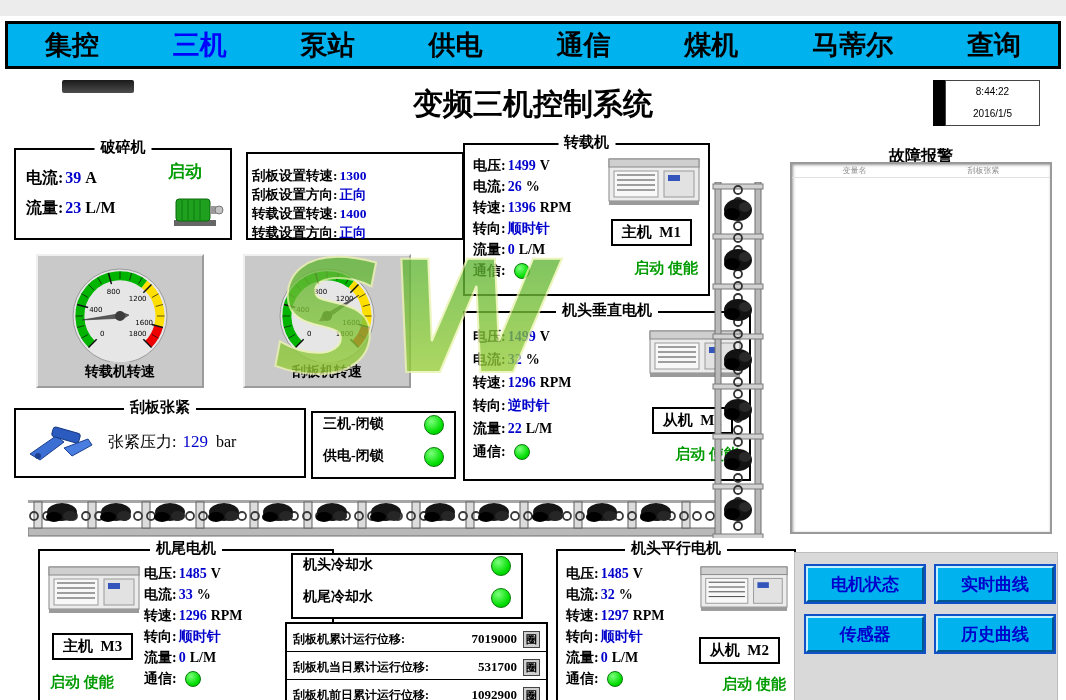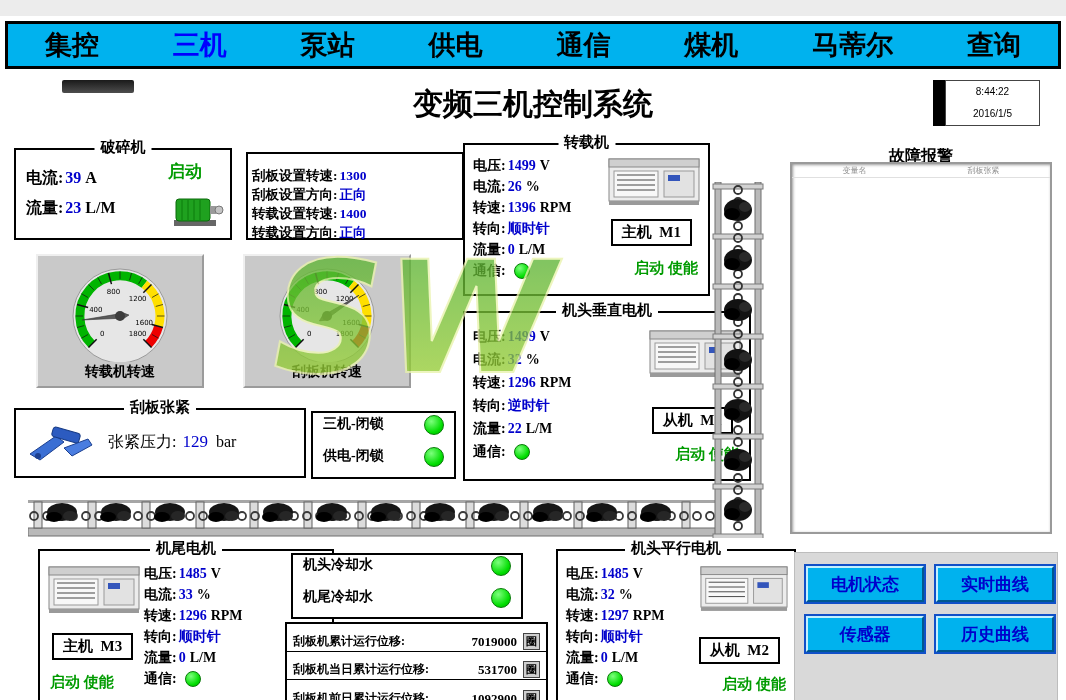--- a/index.html
+++ b/index.html
@@ -53,21 +53,21 @@
   .gauge-dial{height:106px;display:flex;justify-content:center;align-items:flex-start;padding-top:2px}
   .gauge-label{text-align:center;font-size:14px;font-weight:bold;line-height:20px;color:#000}
 
   .ledrow{display:flex;justify-content:space-between;padding:0 10px;height:32px;
           font-size:14px;font-weight:bold}
 
   .trow{position:absolute;font-size:16px;font-weight:normal;white-space:nowrap}
   .trow .mv{font-size:17px}
 
   
-  .drow{display:flex;align-items:flex-end;height:28px;padding:1px 6px;font-size:12px;font-weight:bold;
+  .drow{display:flex;align-items:flex-start;height:28px;padding:7px 6px;font-size:12px;font-weight:bold;
         border-bottom:1px solid #000;white-space:nowrap}
   .drow:last-child{border-bottom:none}
   .dval{margin-left:auto;margin-right:6px;font-size:13px}
   .dunit{background:#cfcfcf;border:1px solid #444;padding:0 2px;font-size:11px;line-height:15px}
 
   
   .alarm-title{position:absolute;left:790px;top:130px;width:262px;text-align:center;
                font-size:16px;font-weight:bold}
   .alarm-box{position:absolute;left:790px;top:146px;width:262px;height:372px;background:#fff;
              border:2px solid #9a9a9a;box-shadow:inset 1px 1px 3px #999}

